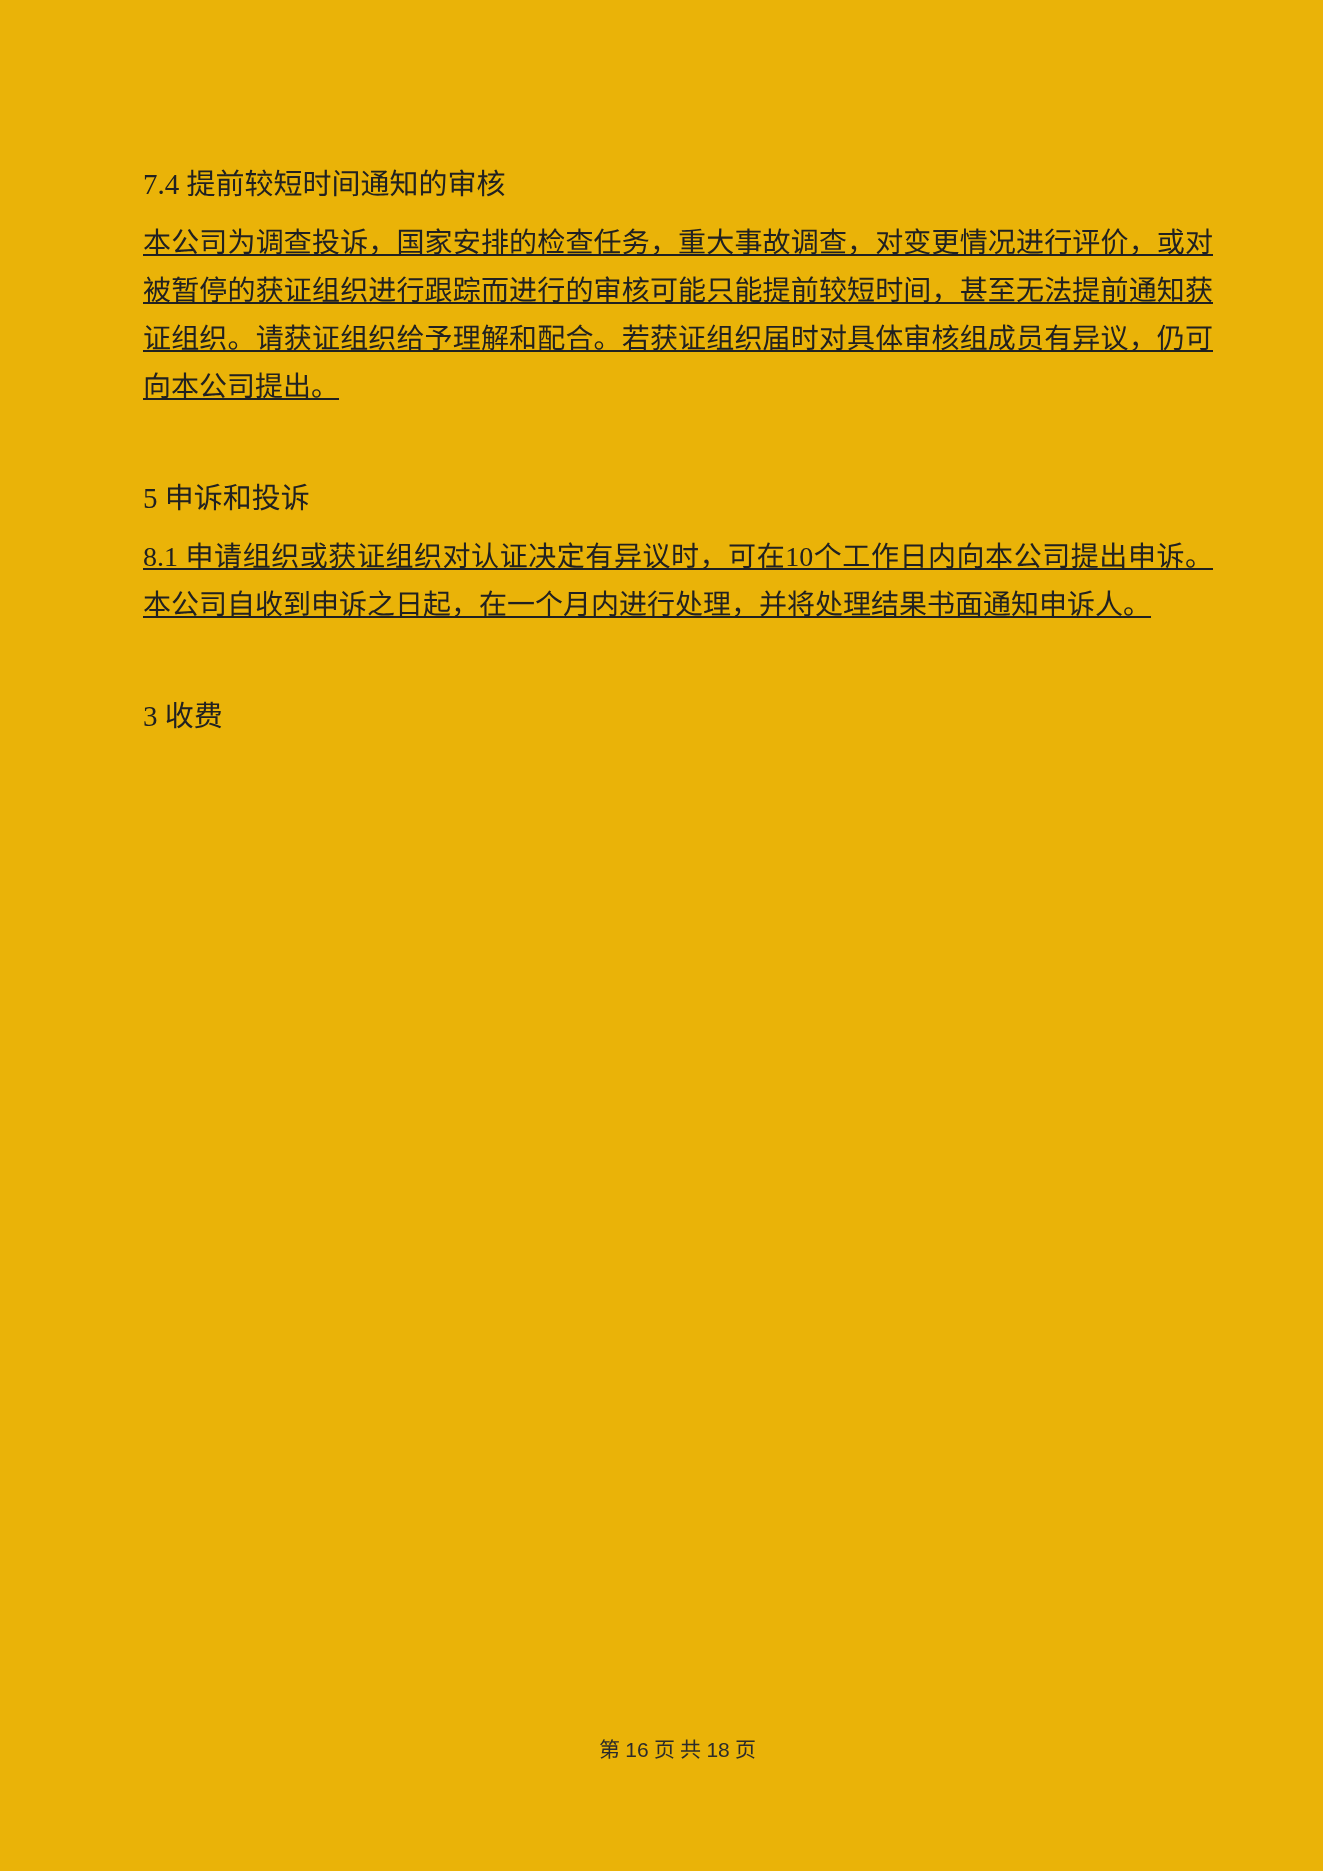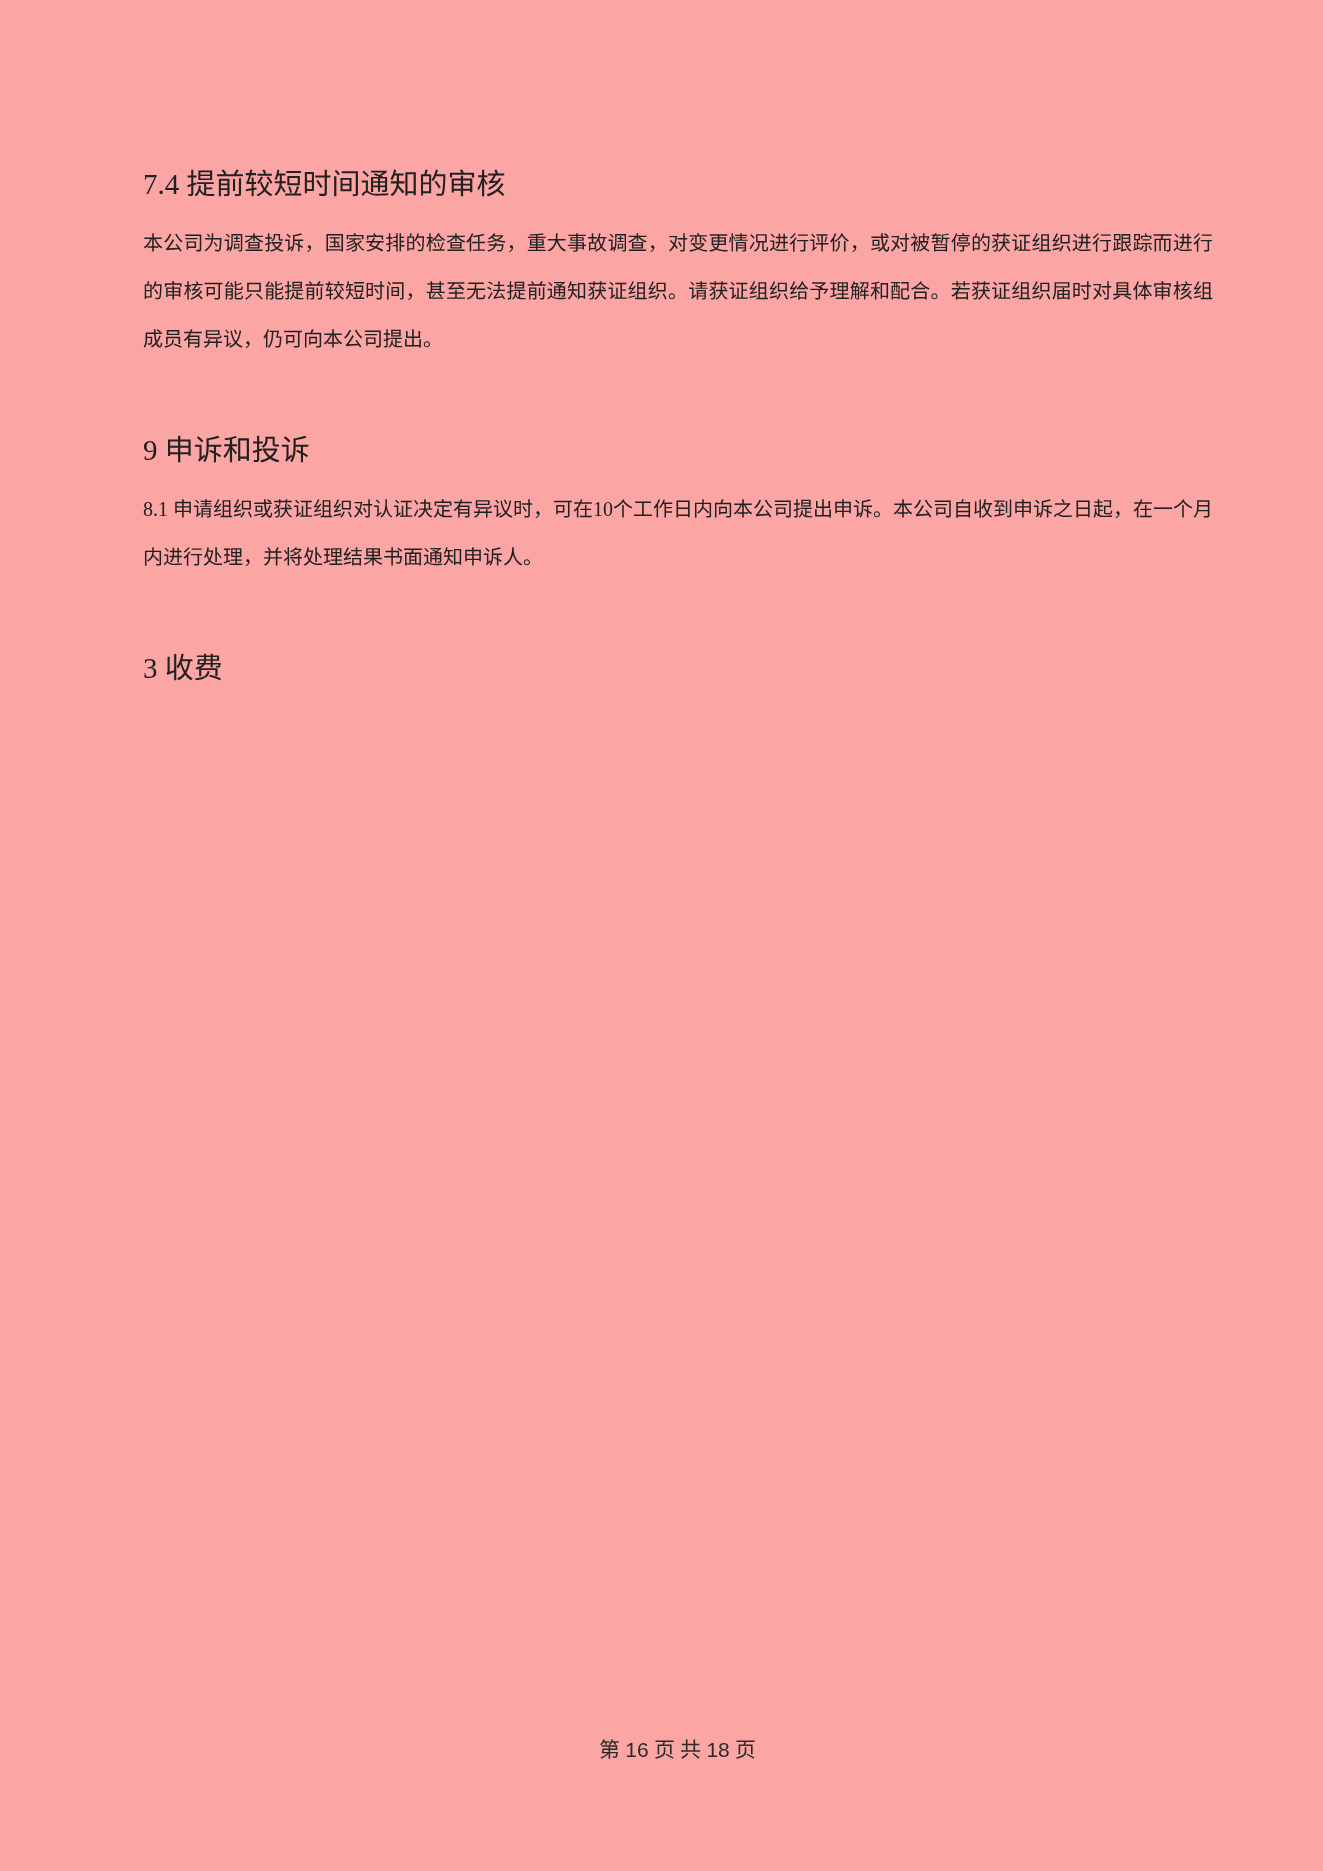--- a/index.html
+++ b/index.html
@@ -4,43 +4,44 @@
 <style>
   html, body {
     margin: 0;
     padding: 0;
     background: #ffffff;
   }
   .page {
     position: relative;
     width: 1323px;
     height: 1871px;
-    background: #fca5a5;
+    background: #eab308;
     overflow: hidden;
     font-family: "Liberation Serif", "DejaVu Serif", serif;
     color: #212121;
   }
   .content {
     position: absolute;
     left: 143px;
     top: 160px;
     width: 1070px;
   }
   .heading {
     font-size: 29px;
     line-height: 48px;
     white-space: nowrap;
     text-align: left;
   }
   .body {
-    font-size: 20px;
+    font-size: 28px;
     line-height: 48px;
     margin: 0;
     text-align: justify;
     text-justify: inter-character;
+    text-decoration: underline;
   }
   .mt-small { margin-top: 11px; }
   .gap-before { margin-top: 63px; }
   .footer {
     position: absolute;
     top: 1735px;
     left: 16px;
     width: 100%;
     text-align: center;
     font-size: 21px;
@@ -56,21 +57,21 @@
 </head>
 <body>
 
 <div class="page">
   <div class="content">
 
     <div class="heading">7.4 提前较短时间通知的审核</div>
 
     <p class="body mt-small">本公司为调查投诉，国家安排的检查任务，重大事故调查，对变更情况进行评价，或对被暂停的获证组织进行跟踪而进行的审核可能只能提前较短时间，甚至无法提前通知获证组织。请获证组织给予理解和配合。若获证组织届时对具体审核组成员有异议，仍可向本公司提出。</p>
 
-    <div class="heading gap-before">9 申诉和投诉</div>
+    <div class="heading gap-before">5 申诉和投诉</div>
 
     <p class="body mt-small">8.1 申请组织或获证组织对认证决定有异议时，可在10个工作日内向本公司提出申诉。本公司自收到申诉之日起，在一个月内进行处理，并将处理结果书面通知申诉人。</p>
 
     <div class="heading gap-before">3 收费</div>
 
 
   </div>
 
   <div class="footer">
     <span>第 </span><span class="num">16</span><span> 页 共 </span><span class="num">18</span><span> 页</span>

